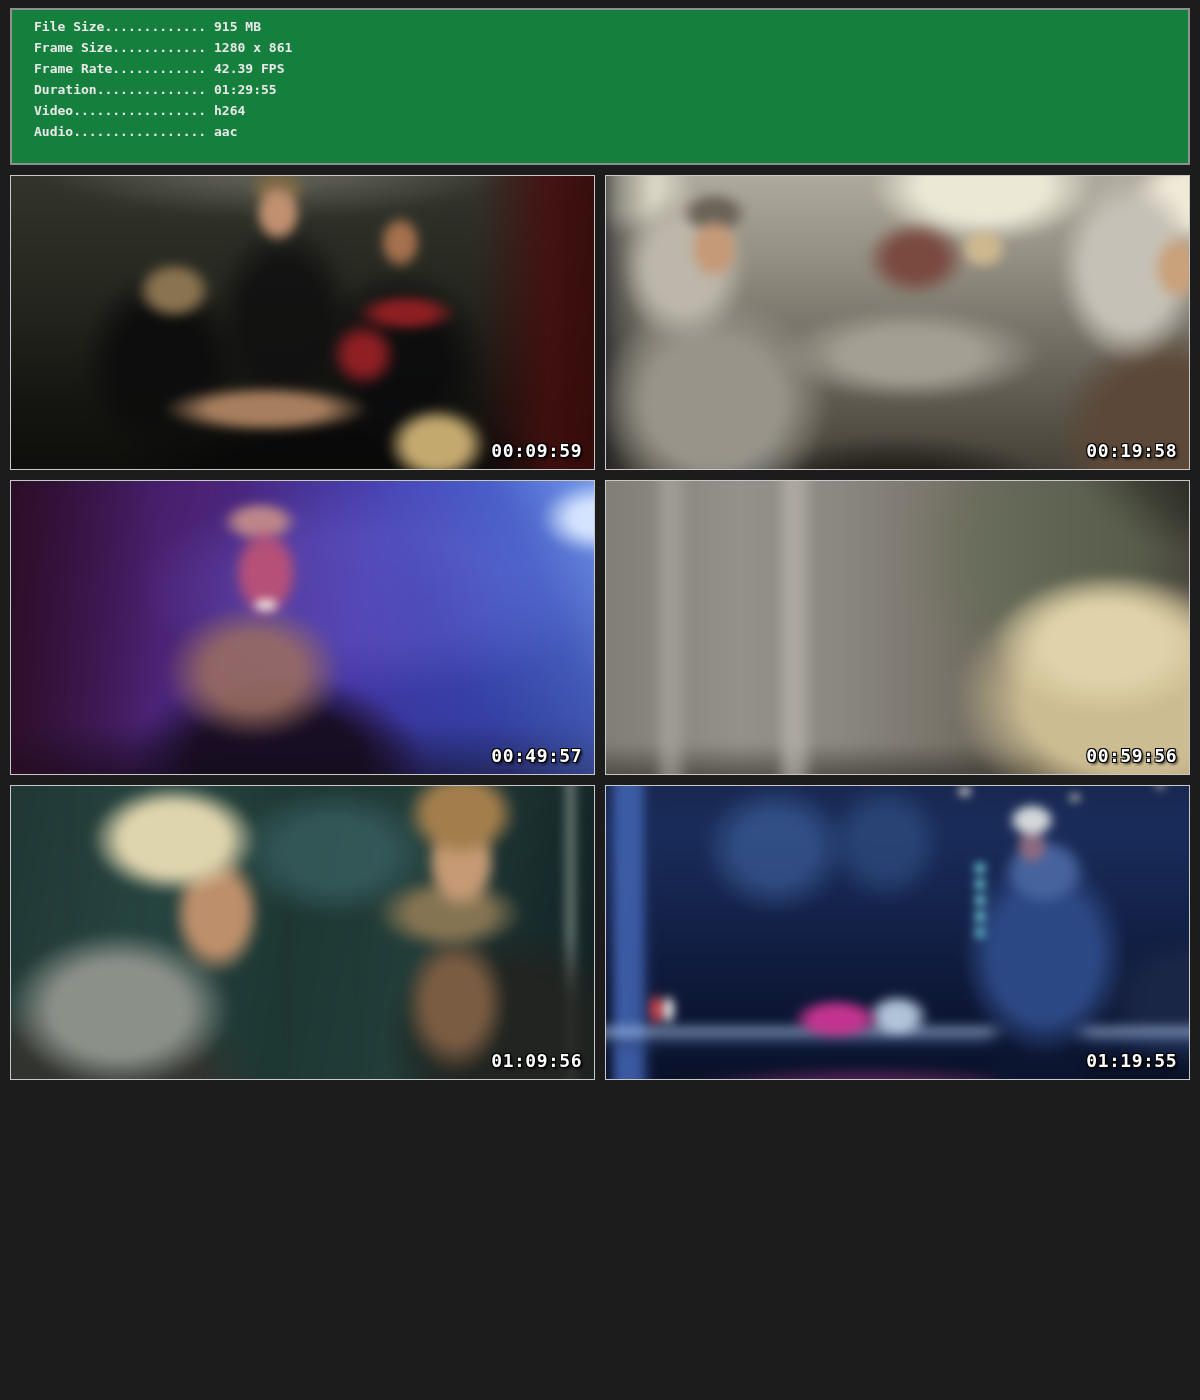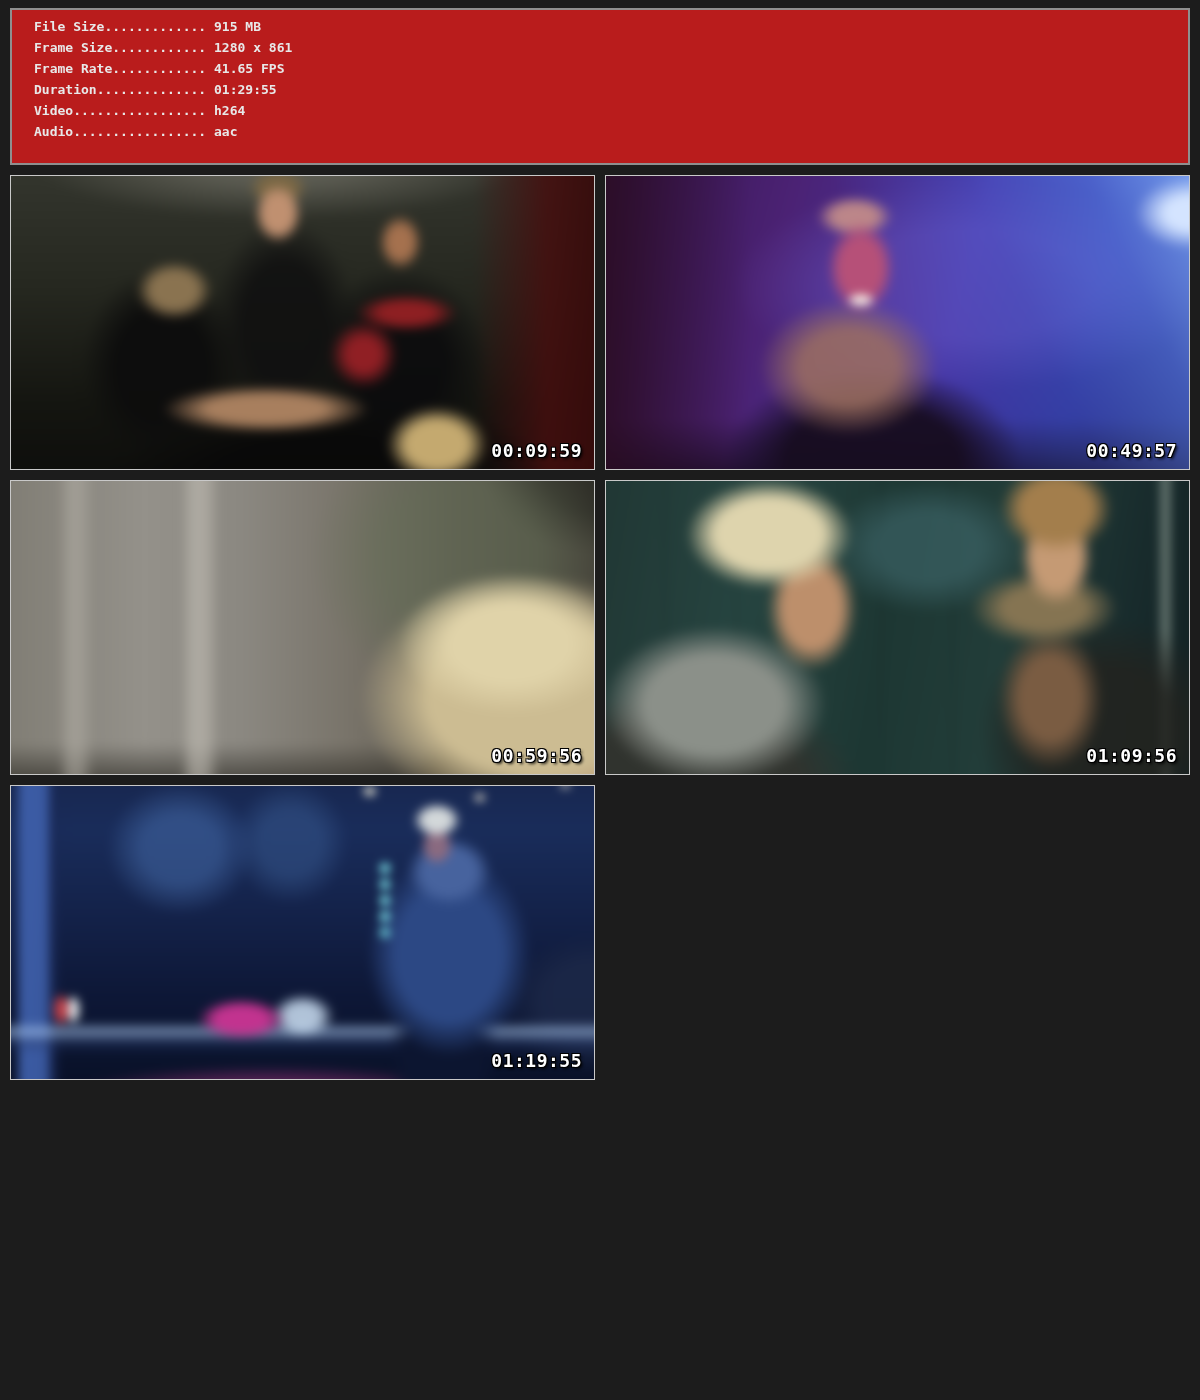--- a/index.html
+++ b/index.html
@@ -3,21 +3,21 @@
 <meta charset="utf-8">
 <style>
   * { margin: 0; padding: 0; box-sizing: border-box; }
   html, body { width: 1200px; height: 1400px; background: #1c1c1c; overflow: hidden; }
   body { font-family: "DejaVu Sans Mono", "Liberation Mono", monospace; }
 
   
   .info-panel {
     margin: 8px 10px 0;
     height: 157px;
-    background: #b91c1c;
+    background: #15803d;
     border: 2px solid #8f8f8f;
     padding: 6px 0 0 22px;
   }
   .info-row {
     display: block;
     line-height: 21px;
     font-size: 13px;
     font-weight: bold;
     color: #e8e8e8;
     white-space: pre;
@@ -187,32 +187,36 @@
       radial-gradient(45% 14% at 45% 102%, rgba(205,60,150,0.4) 40%, rgba(205,60,150,0) 78%),
       linear-gradient(180deg, #17264e 0%, #192c5a 18%, #132148 46%, #0d1736 70%, #081026 100%);
   }
 </style>
 </head>
 <body>
 
 <div class="info-panel">
   <div class="info-row"><span>File Size</span><span class="lead">.............</span> <span>915 MB</span></div>
   <div class="info-row"><span>Frame Size</span><span class="lead">............</span> <span>1280 x 861</span></div>
-  <div class="info-row"><span>Frame Rate</span><span class="lead">............</span> <span>41.65 FPS</span></div>
+  <div class="info-row"><span>Frame Rate</span><span class="lead">............</span> <span>42.39 FPS</span></div>
   <div class="info-row"><span>Duration</span><span class="lead">..............</span> <span>01:29:55</span></div>
   <div class="info-row"><span>Video</span><span class="lead">.................</span> <span>h264</span></div>
   <div class="info-row"><span>Audio</span><span class="lead">.................</span> <span>aac</span></div>
 </div>
 
 <div class="grid">
   <figure class="thumb">
     <div class="scene scene1"></div>
     <span class="ts">00:09:59</span>
   </figure>
   <figure class="thumb">
+    <div class="scene scene2"></div>
+    <span class="ts">00:19:58</span>
+  </figure>
+  <figure class="thumb">
     <div class="scene scene5"></div>
     <span class="ts">00:49:57</span>
   </figure>
   <figure class="thumb">
     <div class="scene scene6"></div>
     <span class="ts">00:59:56</span>
   </figure>
   <figure class="thumb">
     <div class="scene scene7"></div>
     <span class="ts">01:09:56</span>

